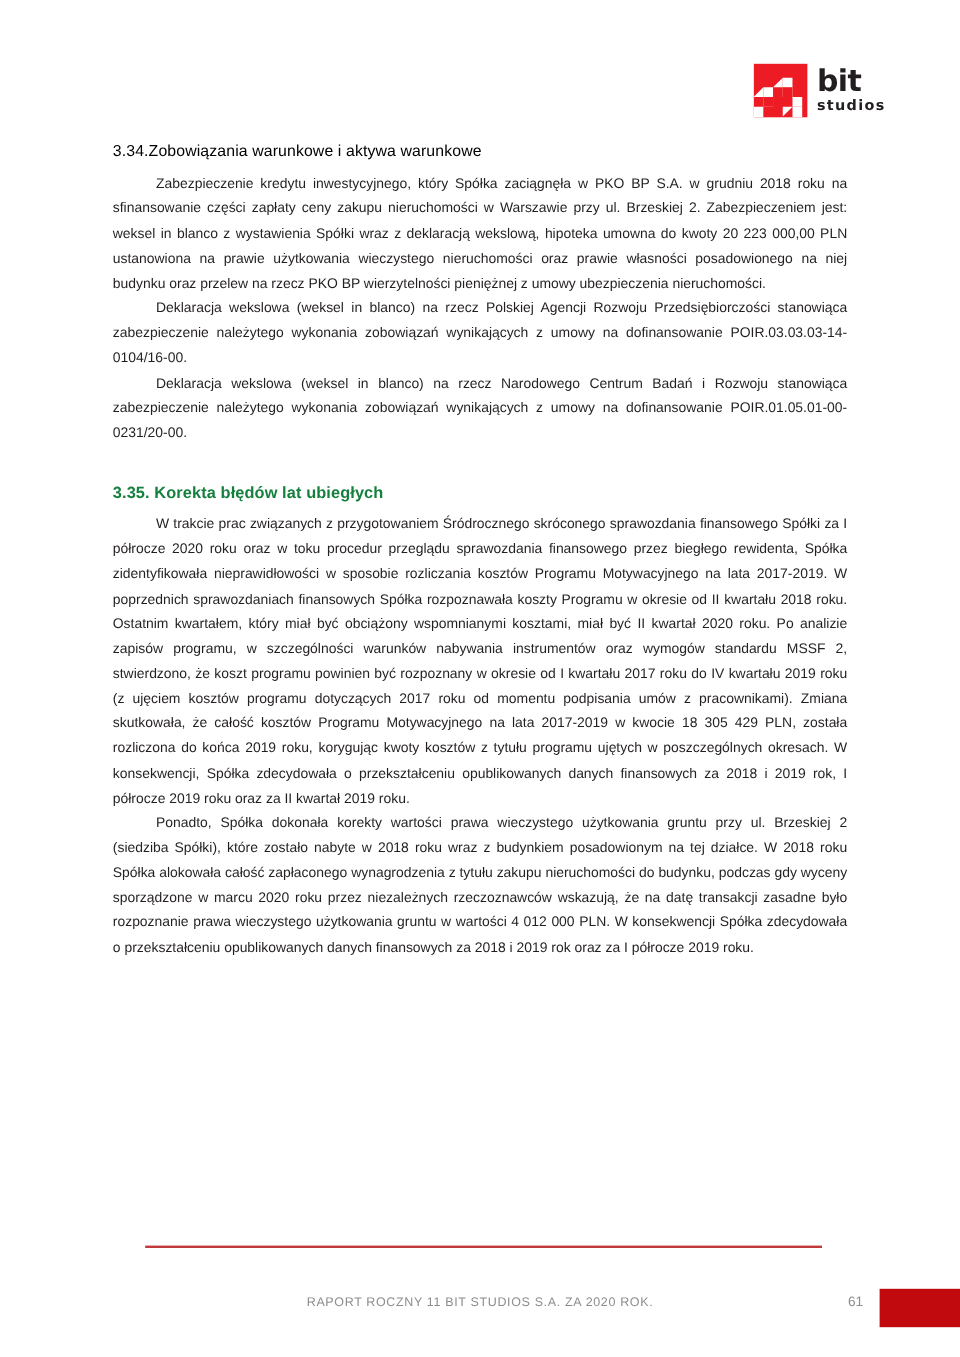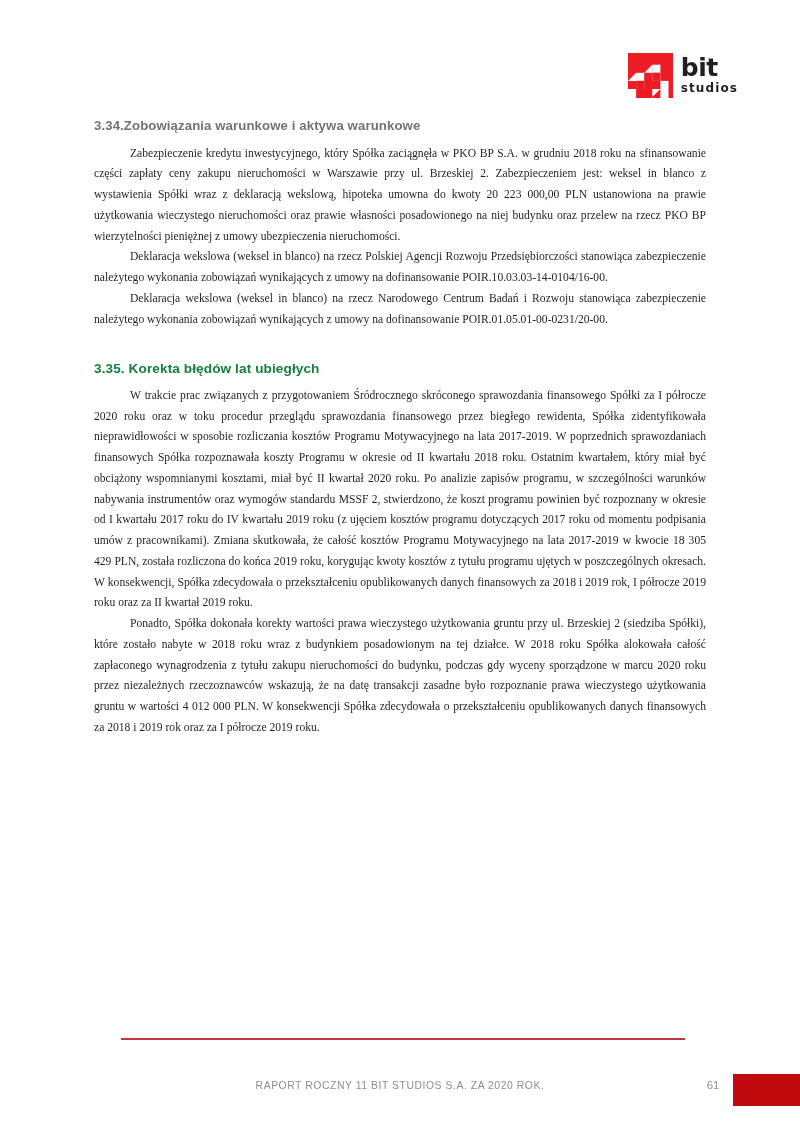--- a/index.html
+++ b/index.html
@@ -66,22 +66,22 @@
   .content {
     position: absolute;
     left: 94px;
     top: 113px;
     width: 612px;
   }
 
   h2.heading-lvl1 {
     margin: 0 0 9px 0;
     font-size: 13.2px;
-    font-weight: 700;
-    color: #737373;
+    font-weight: 400;
+    color: #000000;
     letter-spacing: 0.1px;
     line-height: 1.25;
   }
 
   h3.heading-lvl2 {
     margin: 0 0 10px 0;
     font-size: 13.2px;
     font-weight: 700;
     color: #d99a9c;
     letter-spacing: 0.1px;
@@ -98,21 +98,20 @@
   }
 
   p.body-text {
     margin: 0;
     font-size: 11.6px;
     line-height: 1.79;
     color: #231f20;
     text-align: justify;
     text-indent: 36px;
     hyphens: none;
-    font-family: Liberation Serif, serif;
   }
   .block-gap-lg { height: 30px; }
 
   
   .footer {
     position: absolute;
     left: 0;
     right: 0;
     bottom: 0;
     height: 120px;
@@ -189,21 +188,21 @@
     </div>
   </div>
 
   <div class="content">
 
     <h2 class="heading-lvl1">3.34.Zobowiązania warunkowe i aktywa warunkowe</h2>
 
 
     <p class="body-text">Zabezpieczenie kredytu inwestycyjnego, który Spółka zaciągnęła w PKO BP S.A. w grudniu 2018 roku na sfinansowanie części zapłaty ceny zakupu nieruchomości w Warszawie przy ul. Brzeskiej 2. Zabezpieczeniem jest: weksel in blanco z wystawienia Spółki wraz z deklaracją wekslową, hipoteka umowna do kwoty 20 223 000,00 PLN ustanowiona na prawie użytkowania wieczystego nieruchomości oraz prawie własności posadowionego na niej budynku oraz przelew na rzecz PKO BP wierzytelności pieniężnej z umowy ubezpieczenia nieruchomości.</p>
 
-    <p class="body-text">Deklaracja wekslowa (weksel in blanco) na rzecz Polskiej Agencji Rozwoju Przedsiębiorczości stanowiąca zabezpieczenie należytego wykonania zobowiązań wynikających z umowy na dofinansowanie POIR.10.03.03-14-0104/16-00.</p>
+    <p class="body-text">Deklaracja wekslowa (weksel in blanco) na rzecz Polskiej Agencji Rozwoju Przedsiębiorczości stanowiąca zabezpieczenie należytego wykonania zobowiązań wynikających z umowy na dofinansowanie POIR.03.03.03-14-0104/16-00.</p>
 
     <p class="body-text">Deklaracja wekslowa (weksel in blanco) na rzecz Narodowego Centrum Badań i Rozwoju stanowiąca zabezpieczenie należytego wykonania zobowiązań wynikających z umowy na dofinansowanie POIR.01.05.01-00-0231/20-00.</p>
 
     <div class="block-gap-lg"></div>
 
     <h2 class="heading-section">3.35. Korekta błędów lat ubiegłych</h2>
 
     <p class="body-text">W trakcie prac związanych z przygotowaniem Śródrocznego skróconego sprawozdania finansowego Spółki za I półrocze 2020 roku oraz w toku procedur przeglądu sprawozdania finansowego przez biegłego rewidenta, Spółka zidentyfikowała nieprawidłowości w sposobie rozliczania kosztów Programu Motywacyjnego na lata 2017-2019. W poprzednich sprawozdaniach finansowych Spółka rozpoznawała koszty Programu w okresie od II kwartału 2018 roku. Ostatnim kwartałem, który miał być obciążony wspomnianymi kosztami, miał być II kwartał 2020 roku. Po analizie zapisów programu, w szczególności warunków nabywania instrumentów oraz wymogów standardu MSSF 2, stwierdzono, że koszt programu powinien być rozpoznany w okresie od I kwartału 2017 roku do IV kwartału 2019 roku (z ujęciem kosztów programu dotyczących 2017 roku od momentu podpisania umów z pracownikami). Zmiana skutkowała, że całość kosztów Programu Motywacyjnego na lata 2017-2019 w kwocie 18 305 429 PLN, została rozliczona do końca 2019 roku, korygując kwoty kosztów z tytułu programu ujętych w poszczególnych okresach. W konsekwencji, Spółka zdecydowała o przekształceniu opublikowanych danych finansowych za 2018 i 2019 rok, I półrocze 2019 roku oraz za II kwartał 2019 roku.</p>
 
     <p class="body-text">Ponadto, Spółka dokonała korekty wartości prawa wieczystego użytkowania gruntu przy ul. Brzeskiej 2 (siedziba Spółki), które zostało nabyte w 2018 roku wraz z budynkiem posadowionym na tej działce. W 2018 roku Spółka alokowała całość zapłaconego wynagrodzenia z tytułu zakupu nieruchomości do budynku, podczas gdy wyceny sporządzone w marcu 2020 roku przez niezależnych rzeczoznawców wskazują, że na datę transakcji zasadne było rozpoznanie prawa wieczystego użytkowania gruntu w wartości 4 012 000 PLN. W konsekwencji Spółka zdecydowała o przekształceniu opublikowanych danych finansowych za 2018 i 2019 rok oraz za I półrocze 2019 roku.</p>

